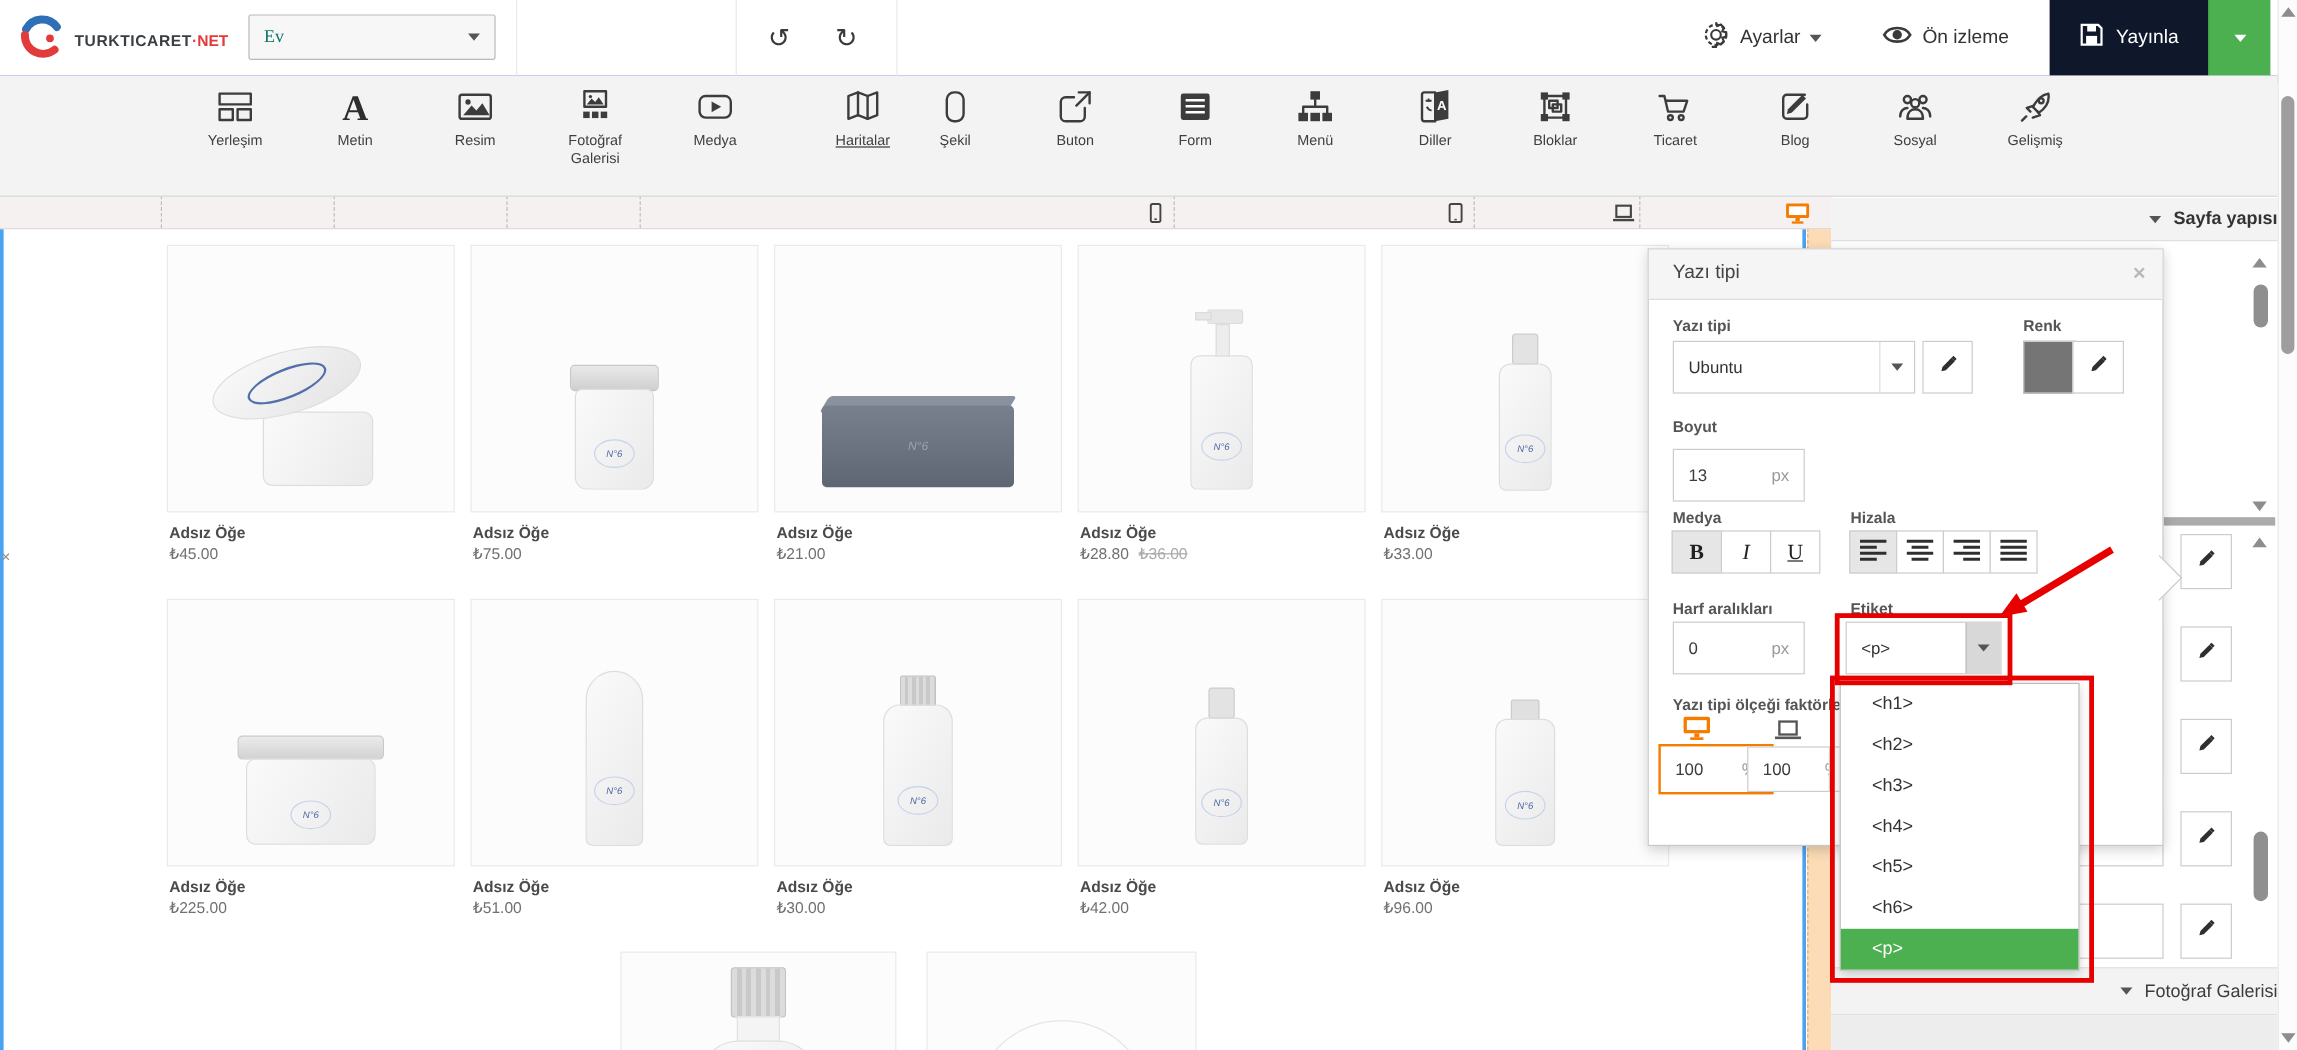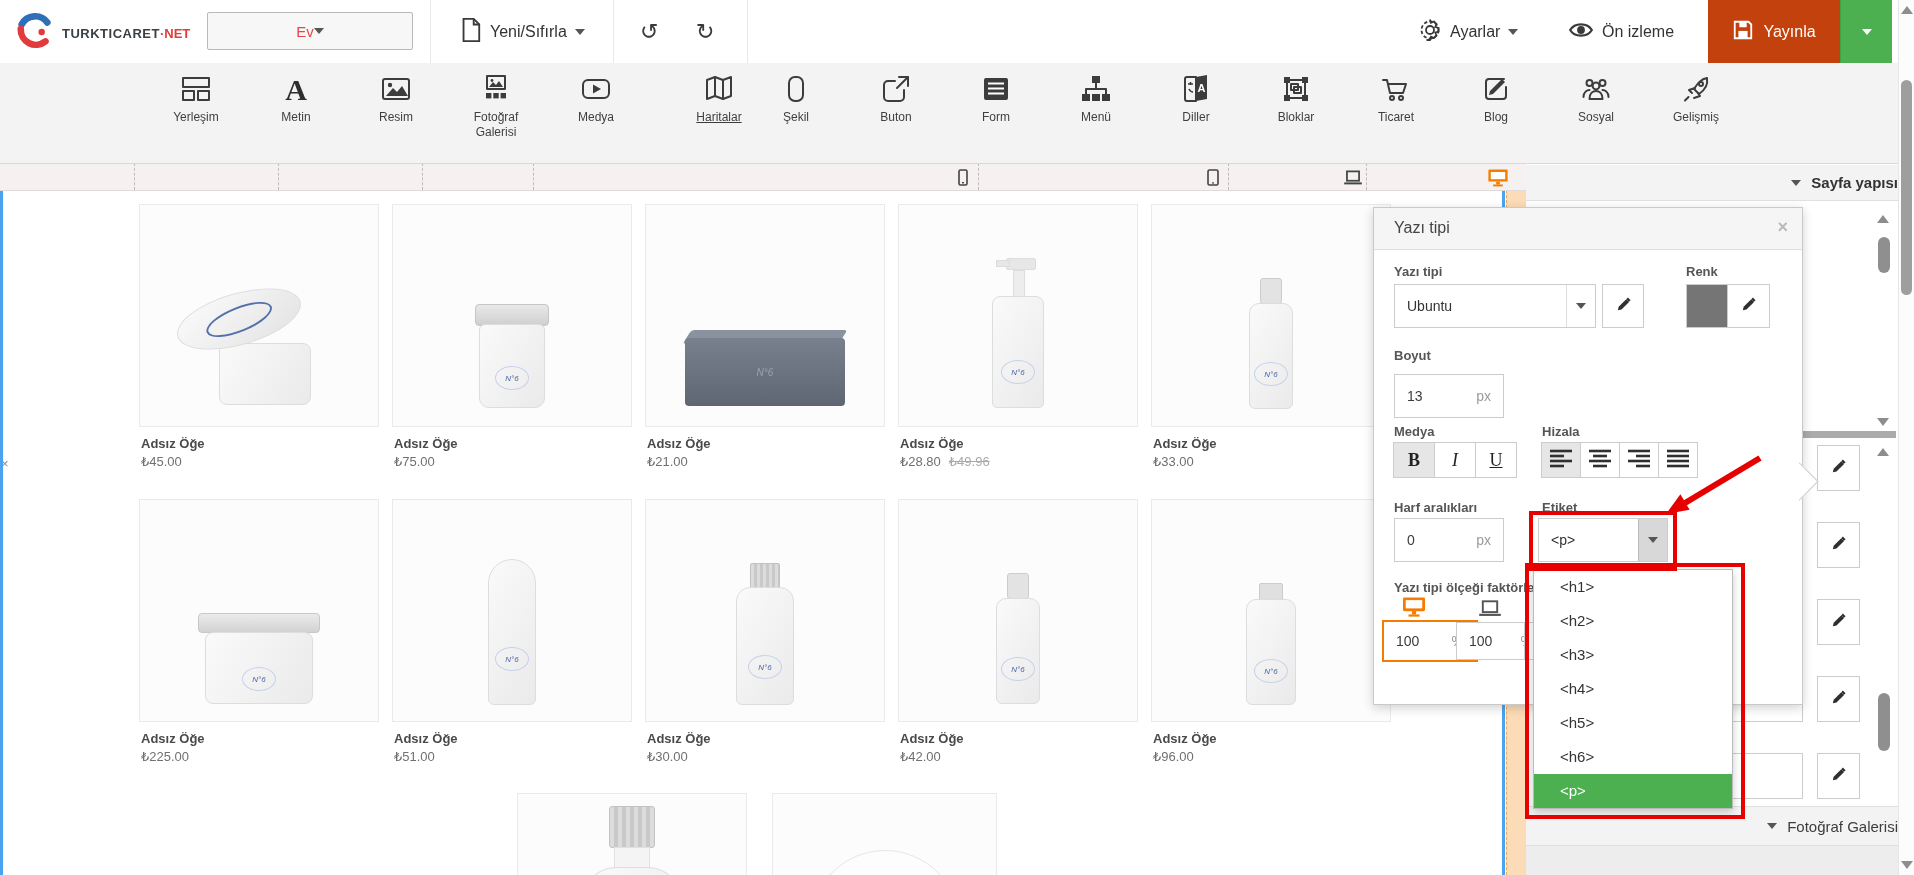--- a/index.html
+++ b/index.html
@@ -7,28 +7,28 @@
        font-family:"Liberation Sans","DejaVu Sans",sans-serif;color:#3c3c3c;
        background:#fff;}
   .abs{position:absolute;}
   
   #topbar{position:absolute;left:0;top:0;width:1898px;height:63px;background:#fff;
           border-bottom:6px solid #6d28d9;z-index:4;}
   .vsep{position:absolute;top:0;width:1px;height:63px;background:#e8e8e8;}
   #logo{position:absolute;left:16px;top:12px;display:flex;align-items:center;gap:8px;}
   #logo .lg-name{font-size:13px;font-weight:bold;letter-spacing:.5px;color:#3a3f44;}
   #logo .lg-sep,#logo .lg-tld{color:#e23b3b;font-weight:bold;font-size:13px;}
-  .selbox{position:absolute;display:flex;align-items:center;justify-content:center;
+  .selbox{position:absolute;display:flex;align-items:center;justify-content:space-between;
           background:#f7f7f7;border:1px solid #b9b9b9;border-radius:2px;
-          padding:0 12px;font-size:15px;color:#ef4444;cursor:pointer;}
+          padding:0 12px;font-size:15px;color:#0f766e;cursor:pointer;font-family:Liberation Serif, serif;}
   .caret{width:0;height:0;border-left:5px solid transparent;border-right:5px solid transparent;
          border-top:6px solid #555;}
   .tb-btn{position:absolute;top:0;height:63px;display:flex;align-items:center;gap:8px;
           font-size:16px;color:#333;cursor:pointer;}
-  #publish{position:absolute;left:1708px;top:0;width:132px;height:63px;background:#c2410c;
+  #publish{position:absolute;left:1708px;top:0;width:132px;height:63px;background:#0f172a;
            color:#fff;display:flex;align-items:center;justify-content:center;gap:9px;
            font-size:16px;cursor:pointer;text-align:right;}
   #publish-caret{position:absolute;left:1840px;top:0;width:51px;height:63px;background:#4caf50;
            border-left:1px solid #41a045;display:flex;align-items:center;justify-content:center;cursor:pointer;}
   #publish-caret .caret{border-top-color:#fff;}
   .ico-txt{font-size:22px;color:#3a3a3a;line-height:1;}
   
   #toolbar{position:absolute;left:0;top:63px;width:1898px;height:100px;background:#f3f3f3;
            border-bottom:1px solid #d8d8d8;z-index:4;}
   .tb-item{position:absolute;top:10px;width:94px;display:flex;flex-direction:column;
@@ -134,30 +134,20 @@
       </span>
     </div>
 
     <div class="selbox" style="left:207px;top:12px;width:180px;height:36px;">
       <span>Ev</span>
       <span class="caret"></span>
     </div>
 
     <div class="vsep" style="left:430px;"></div>
 
-    <div class="tb-btn" style="left:458px;">
-      <span>
-        <svg width="24" height="26" viewBox="0 0 26 28">
-            <path d="M6 2 h11 l6 6 v18 H6 z" fill="none" stroke="#3a3a3a" stroke-width="2"></path>
-            <path d="M17 2 v6 h6" fill="none" stroke="#3a3a3a" stroke-width="2"></path>
-          </svg>
-      </span>
-      <span>Yeni/Sıfırla</span>
-      <span class="caret"></span>
-    </div>
 
     <div class="vsep" style="left:613px;"></div>
 
     <div class="tb-btn" style="left:640px;">
       <span class="ico-txt">↺</span>
     </div>
     <div class="tb-btn" style="left:696px;">
       <span class="ico-txt">↻</span>
     </div>
     <div class="vsep" style="left:747px;"></div>
@@ -438,21 +428,21 @@
             <div class="shp" style="width:72px;height:152px;">
      <div style="left:24px;top:0;width:30px;height:12px;background:#e7e7e7;border:1px solid #ddd;border-radius:2px;"></div>
      <div style="left:14px;top:2px;width:14px;height:7px;background:#e7e7e7;border:1px solid #ddd;"></div>
      <div style="left:31px;top:12px;width:12px;height:28px;background:#ededed;border:1px solid #ddd;"></div>
      <div class="grad" style="left:10px;top:38px;width:52px;height:112px;border-radius:8px 8px 5px 5px;"></div>
               <div class="mini-lbl" style="bottom:26px;">N°6</div>
             </div>
           </div>
         </div>
         <div class="card-name" style="top: 232px;">Adsız Öğe</div>
-        <div class="card-price" style="top: 250px;"><span>₺28.80</span><span class="old">₺49.96</span></div>
+        <div class="card-price" style="top: 250px;"><span>₺28.80</span><span class="old">₺36.00</span></div>
       </div>
       <div class="card" style="left: 1151px; top: 14px; width: 240px; height: 283px;">
         <div class="card-img" style="height: 223px;">
           <div style="position: relative; margin-bottom: 16px;">
             <div class="shp" style="width:60px;height:132px;">
      <div style="left:19px;top:0;width:22px;height:26px;background:#e3e3e3;border:1px solid #ccc;border-radius:3px;"></div>
      <div class="grad" style="left:8px;top:25px;width:44px;height:106px;border-radius:10px 10px 6px 6px;"></div>
               <div class="mini-lbl" style="bottom:24px;">N°6</div>
             </div>
           </div>

